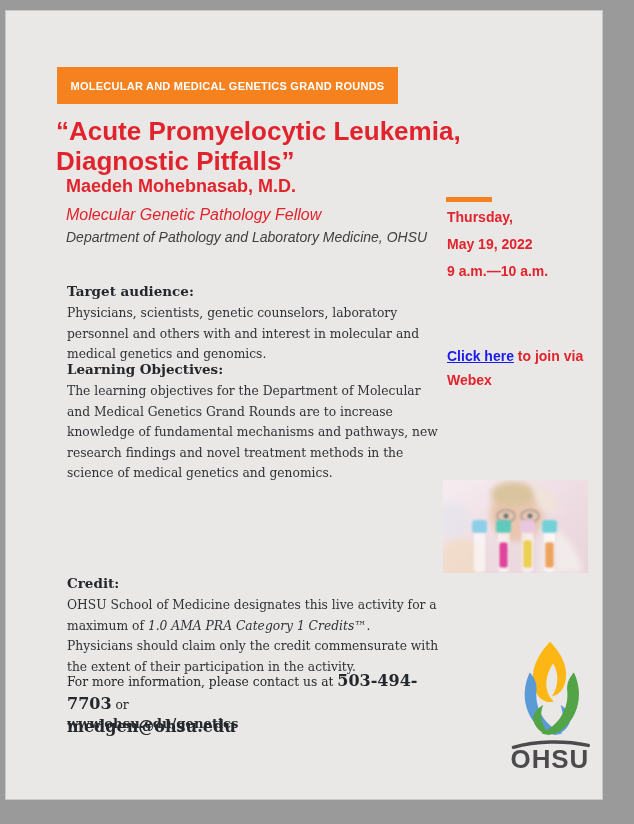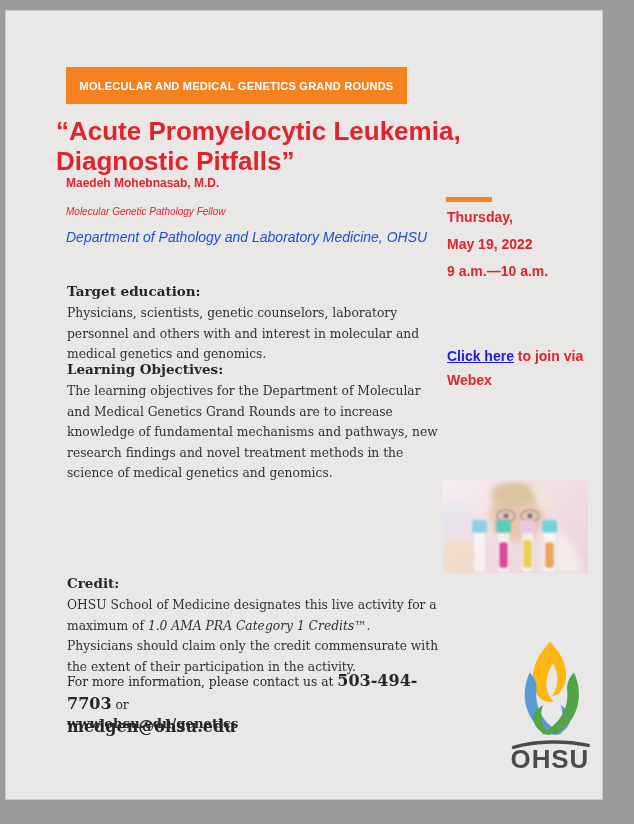--- a/index.html
+++ b/index.html
@@ -9,34 +9,34 @@
     font-family:"Liberation Sans",sans-serif;
     overflow:hidden;
   }
   .page{
     position:absolute;left:5px;top:10px;width:598px;height:790px;
     background:#e9e8e6;border:1px solid #c9c8c6;box-sizing:border-box;
   }
   .abs{position:absolute;}
   
   .banner{
-    left:60px;top:56px;width:341px;height:37px;
+    left:51px;top:56px;width:341px;height:37px;
     background:#F5821F;color:#ffffff;
     display:flex;align-items:center;justify-content:center;
     font-size:11px;font-weight:bold;letter-spacing:.25px;
   }
   
   .title{
     left:50px;top:105px;width:540px;
     color:#E1232D;font-size:26px;font-weight:bold;line-height:30px;
   }
   
-  .speaker-name{left:60px;top:165px;color:#E1232D;font-size:12px;font-weight:bold;}
-  .speaker-role{left:60px;top:195px;color:#E1232D;font-size:10px;font-style:italic;font-weight:500;}
-  .speaker-dept{left:60px;top:218px;color:#1d4ed8;font-size:14px;font-style:italic;font-weight:500;}
+  .speaker-name{left:60px;top:165px;color:#E1232D;font-size:18px;font-weight:bold;}
+  .speaker-role{left:60px;top:195px;color:#E1232D;font-size:16px;font-style:italic;font-weight:500;}
+  .speaker-dept{left:60px;top:218px;color:#404040;font-size:14px;font-style:italic;font-weight:500;}
   
   .divider{left:440px;top:186px;width:46px;height:5px;background:#F5821F;}
   .ev{left:441px;color:#E1232D;font-size:14px;font-weight:600;}
   .ev-day{top:198px;}
   .ev-date{top:225px;}
   .ev-time{top:252px;}
   .ev-mode{left:441px;top:308px;color:#E1232D;font-size:14px;font-weight:600;}
   .webex{left:441px;top:333px;width:142px;color:#E1232D;font-size:14px;font-weight:600;line-height:24px;}
   .webex a{color:#1a1aee;text-decoration:underline;cursor:pointer;}
   
@@ -75,21 +75,21 @@
   <div class="abs speaker-dept">Department of Pathology and Laboratory Medicine, OHSU</div>
 
   <div class="abs divider"></div>
   <div class="abs ev ev-day">Thursday,</div>
   <div class="abs ev ev-date">May 19, 2022</div>
   <div class="abs ev ev-time">9 a.m.—10 a.m.</div>
 
   <div class="abs webex"><a>Click here</a><span> to join via Webex</span></div>
 
   <div class="abs section sec-0">
-    <h3>Target education:</h3>
+    <h3>Target audience:</h3>
     <p>Physicians, scientists, genetic counselors, laboratory personnel and others with and interest in molecular and medical genetics and genomics.</p>
   </div>
 
   <div class="abs section sec-1">
     <h3>Learning Objectives:</h3>
     <p>The learning objectives for the Department of Molecular and Medical Genetics Grand Rounds are to increase knowledge of fundamental mechanisms and pathways, new research findings and novel treatment methods in the science of medical genetics and genomics.</p>
   </div>
 
 
   <div class="abs section sec-3">

